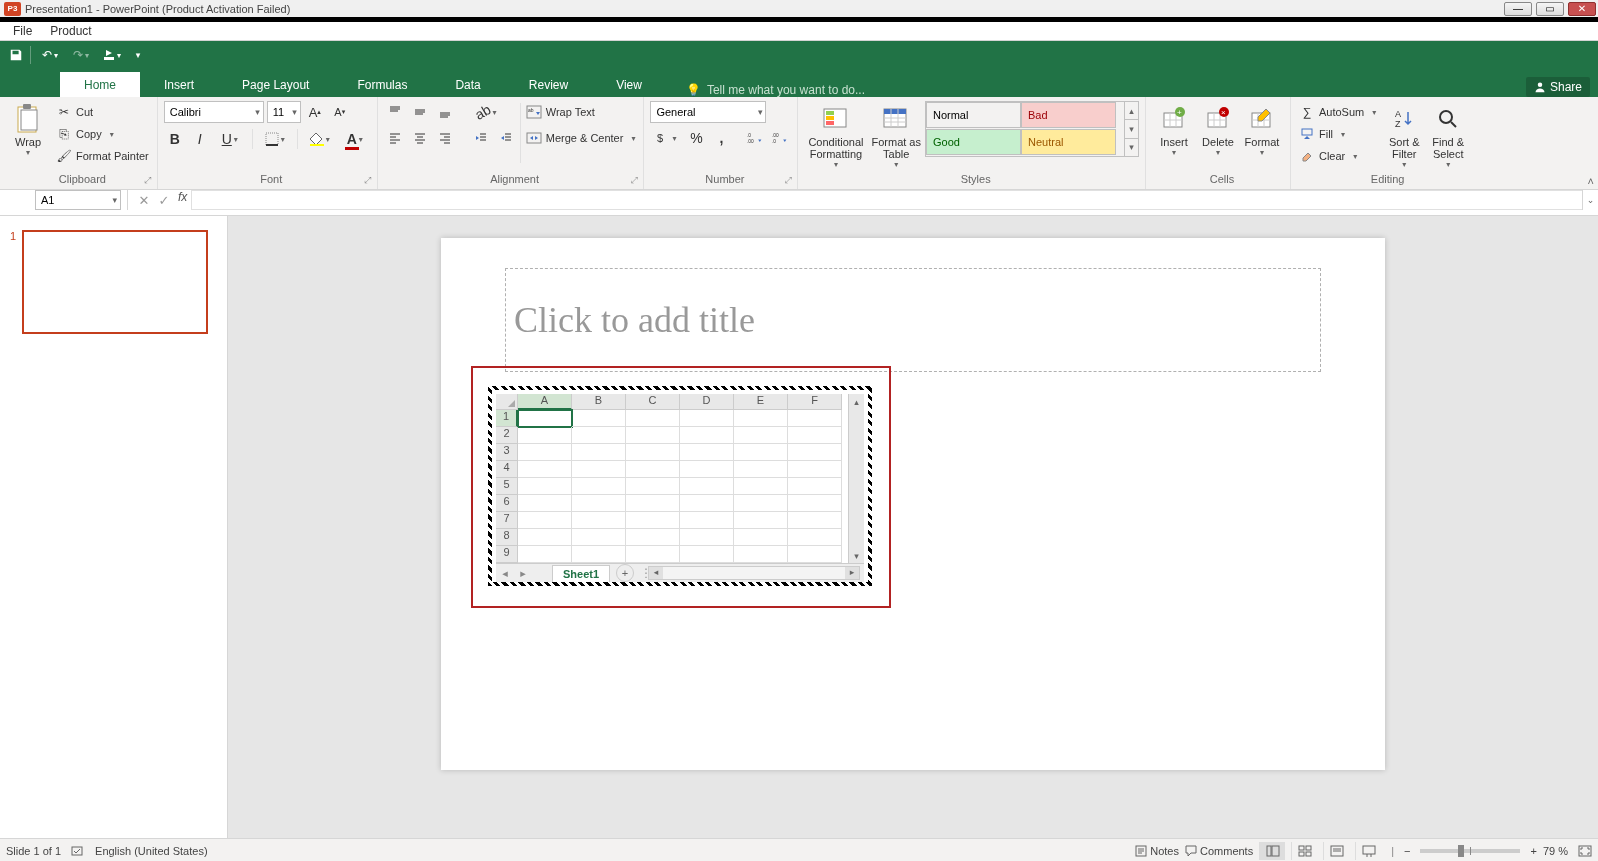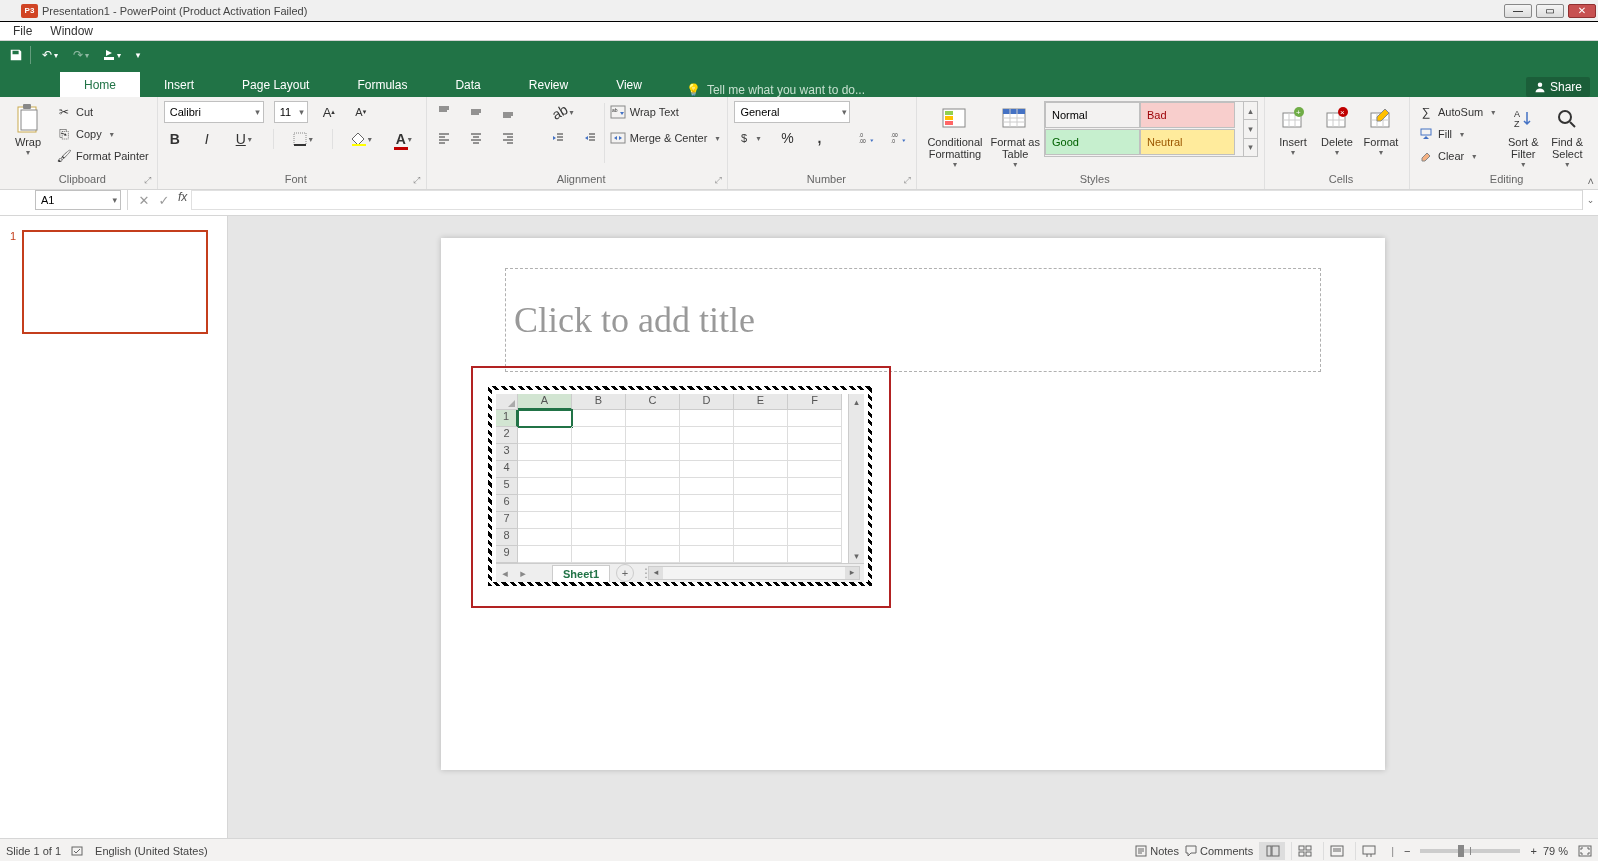--- a/index.html
+++ b/index.html
@@ -1,19 +1,19 @@
 <!DOCTYPE html>
 <html><head>
 <meta charset="utf-8">
 <style>
 * { margin: 0; padding: 0; box-sizing: border-box; font-family: "Segoe UI", Tahoma, sans-serif; }
 body { background: #fff; overflow: hidden; width: 1598px; height: 861px; font-size: 12px; }
 
 
-.titlebar { height: 22px; background: #f0f0f0; border-bottom: 1px solid #000000; display: flex; align-items: center; padding-left: 17px; }
+.titlebar { height: 22px; background: #f0f0f0; border-bottom: 5px solid #000000; display: flex; align-items: center; }
 .titlebar .app-icon { width: 17px; height: 14px; background: #d14424; margin: 0 4px; display: flex; align-items: center; justify-content: center; color: #fff; font-size: 8px; font-weight: bold; border-radius: 2px; }
 .titlebar .title-text { font-size: 11px; color: #444; }
 .titlebar .win-controls { margin-left: auto; display: flex; }
 .titlebar .win-btn { width: 28px; height: 14px; margin: 2px 2px; display: flex; align-items: center; justify-content: center; font-size: 10px; border: 1px solid #888; background: linear-gradient(#f5f5f5,#ddd); border-radius: 2px; }
 .titlebar .win-btn.close-b { background: #c75050; color: #fff; border-color: #903030; }
 
 
 .menubar { height: 19px; background: #fff; border-bottom: 1px solid #d4d4d4; display: flex; align-items: center; padding-left: 4px; }
 .menubar span { font-size: 12px; color: #333; padding: 0 9px; }
 
@@ -35,21 +35,21 @@
 .ribbon { height: 93px; background: #f3f2f1; border-bottom: 1px solid #d6d6d6; display: flex; position: relative; }
 .group { height: 100%; border-right: 1px solid #e0e0e0; position: relative; padding: 4px 6px 16px 6px; display: flex; }
 .group-label { position: absolute; bottom: 0; left: 8px; right: 0; height: 16px; text-align: center; font-size: 11px; color: #666; }
 .group-label .launcher { position: absolute; right: 3px; bottom: 2px; width: 12px; height: 12px; font-size: 9px; color: #888; }
 .big-btn { display: flex; flex-direction: column; align-items: center; justify-content: flex-start; padding: 2px 4px 0 4px; font-size: 11px; color: #333; min-width: 44px; }
 .big-btn .ic { width: 32px; height: 32px; display: flex; align-items: center; justify-content: center; font-size: 20px; margin-bottom: 1px; }
 .big-btn .lbl { text-align: center; line-height: 1.1; }
 .small-btn { display: flex; align-items: center; font-size: 11px; color: #333; padding: 1px 2px; height: 22px; gap: 4px; }
 .small-btn .ic { width: 16px; height: 16px; display: flex; align-items: center; justify-content: center; font-size: 12px; }
 .stack { display: flex; flex-direction: column; justify-content: flex-start; }
-.row { display: flex; align-items: center; gap: 10px; }
+.row { display: flex; align-items: center; gap: 3px; }
 .combo { height: 22px; border: 1px solid #c0c0c0; background: #fff; display: flex; align-items: center; padding: 0 3px 0 5px; font-size: 11px; }
 .combo .dd { margin-left: auto; font-size: 9px; color: #666; }
 .iconbtn { width: 22px; height: 22px; display: flex; align-items: center; justify-content: center; font-size: 14px; color: #333; }
 .iconbtn.split { width: 32px; justify-content: center; gap: 1px; }
 .iconbtn .dd { font-size: 8px; margin-left: 1px; color: #666; }
 .sep-v { width: 1px; height: 60px; background: #e0e0e0; margin: 2px 3px; }
 
 .style-gallery { width: 200px; height: 56px; border: 1px solid #c0c0c0; display: flex; flex-wrap: wrap; }
 .style-cell { width: 95px; height: 26px; border: 1px solid #c0c0c0; display: flex; align-items: center; padding-left: 6px; font-size: 11px; margin: 0; }
 .style-scroll { width: 14px; height: 56px; border: 1px solid #c0c0c0; display: flex; flex-direction: column; border-left: none; }
@@ -126,21 +126,21 @@
   <div class="title-text">Presentation1 - PowerPoint (Product Activation Failed)</div>
   <div class="win-controls">
     <div class="win-btn">—</div>
     <div class="win-btn">▭</div>
     <div class="win-btn close-b">✕</div>
   </div>
 </div>
 
 <div class="menubar">
   <span>File</span>
-  <span>Window</span>
+  <span>Product</span>
 </div>
 
 <div class="greenband">
   <div class="qat">
     <div class="qat-btn">
         <svg width="14" height="14" viewBox="0 0 16 16">
           <path fill="#fff" d="M2 2h10l2 2v10H2V2zm2 1v4h7V3H4zm1 7h6v3H5v-3z"></path>
         </svg>
       </div>
     <div class="sep"></div>

